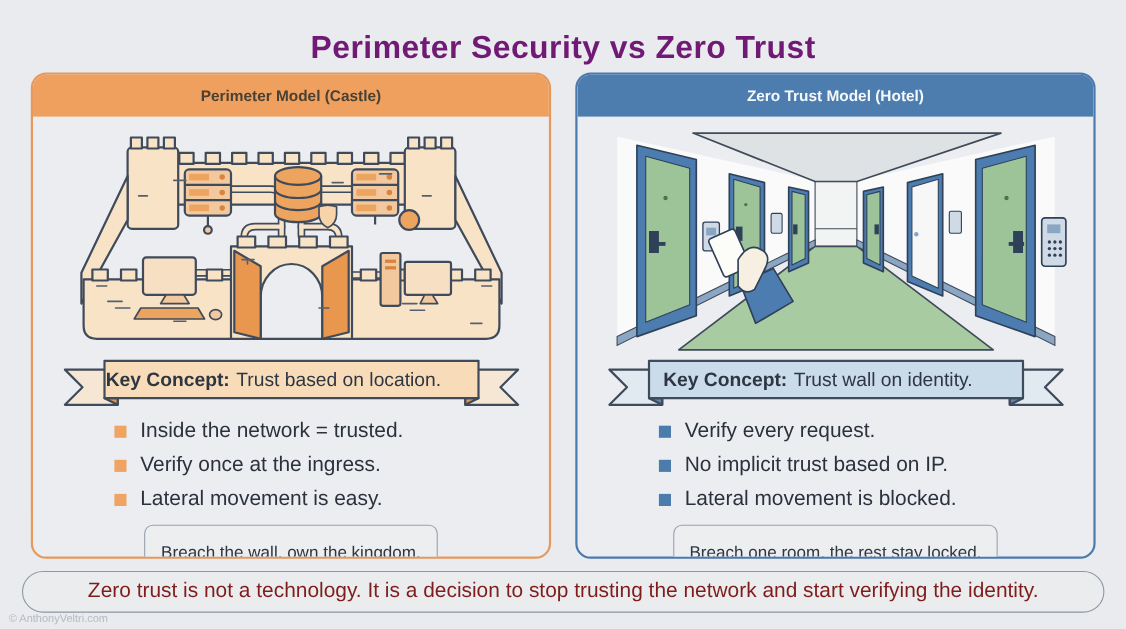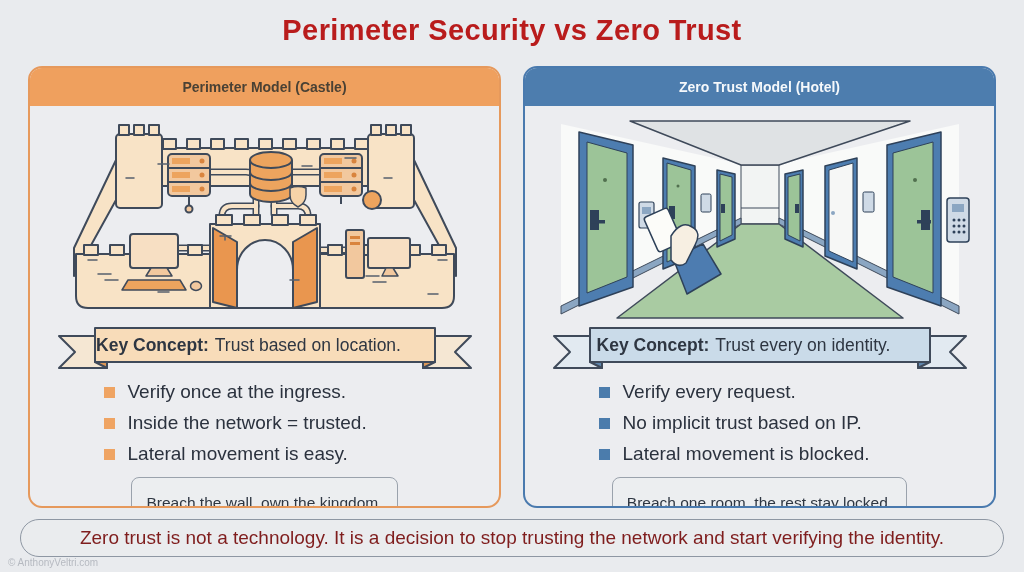--- a/index.html
+++ b/index.html
@@ -5,23 +5,23 @@
   * { box-sizing: border-box; }
   html,body { margin:0; padding:0; }
   body {
     background:#e9ebee;
     font-family:"Liberation Sans", sans-serif;
     width:1024px; height:572px; overflow:hidden;
   }
   .page { position:relative; width:1024px; height:572px; background:#e9ebee; }
 
   .title {
-    position:absolute; top:14px; left:0; right:0;
+    position:absolute; top:28px; left:0; right:0;
     text-align:center; font-size:29px; font-weight:bold;
-    color:#b91c1c; letter-spacing:.4px;
+    color:#701a75; letter-spacing:.4px;
   }
 
   .panels {
     position:absolute; top:66px; left:28px; width:968px; height:442px;
     display:flex; gap:22px;
   }
   .panel {
     flex:1; border-radius:14px; border:2px solid; overflow:hidden;
     display:flex; flex-direction:column; align-items:center;
     background:#ecedf0;
@@ -243,25 +243,25 @@
         </svg>
         <div class="ribbon-text">
           <span class="ribbon-label">Key Concept:</span>
           <span>Trust based on location.</span>
         </div>
       </div>
 
       <ul class="bullets">
         <li>
           <span class="sq"></span>
+          <span>Inside the network = trusted.</span>
+        </li>
+        <li>
+          <span class="sq"></span>
           <span>Verify once at the ingress.</span>
-        </li>
-        <li>
-          <span class="sq"></span>
-          <span>Inside the network = trusted.</span>
         </li>
         <li>
           <span class="sq"></span>
           <span>Lateral movement is easy.</span>
         </li>
       </ul>
 
       <div class="callout">Breach the wall, own the kingdom.</div>
     </section>
 
@@ -358,21 +358,21 @@
           <g stroke="#3f4a5a" stroke-width="2" stroke-linejoin="round">
             <polygon points="52,14 4,14 20,30 4,46 52,46" fill="#e2eaf1"></polygon>
             <polygon points="368,14 416,14 400,30 416,46 368,46" fill="#e2eaf1"></polygon>
             <polygon points="40,40 52,46 52,40" fill="#5f86ad"></polygon>
             <polygon points="380,40 368,46 368,40" fill="#5f86ad"></polygon>
             <rect x="40" y="6" width="340" height="34" fill="#cadbe9"></rect>
           </g>
         </svg>
         <div class="ribbon-text">
           <span class="ribbon-label">Key Concept:</span>
-          <span>Trust every on identity.</span>
+          <span>Trust wall on identity.</span>
         </div>
       </div>
 
       <ul class="bullets">
         <li>
           <span class="sq"></span>
           <span>Verify every request.</span>
         </li>
         <li>
           <span class="sq"></span>

